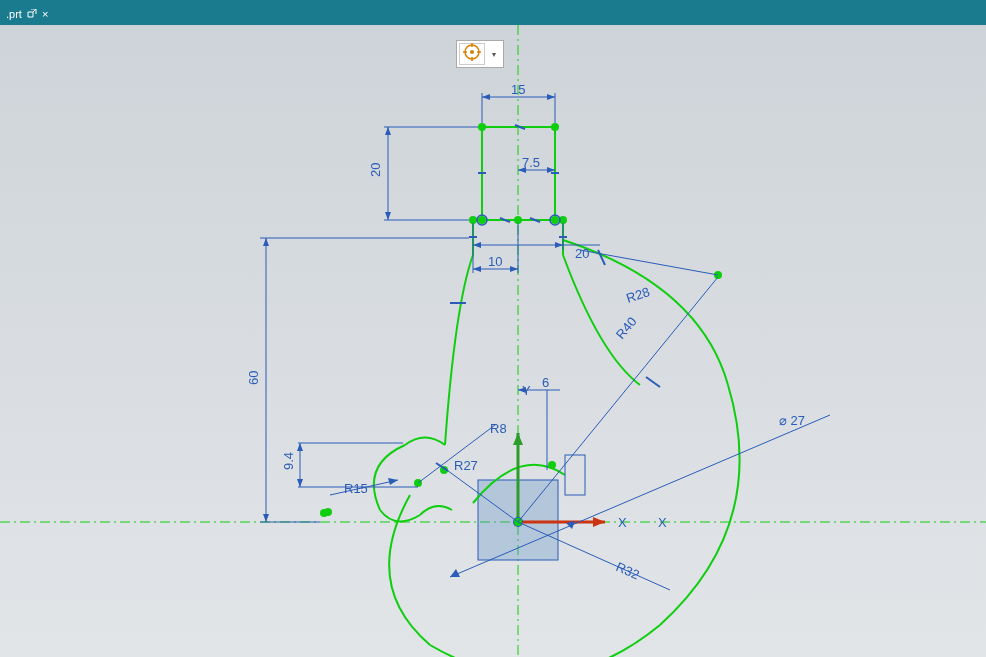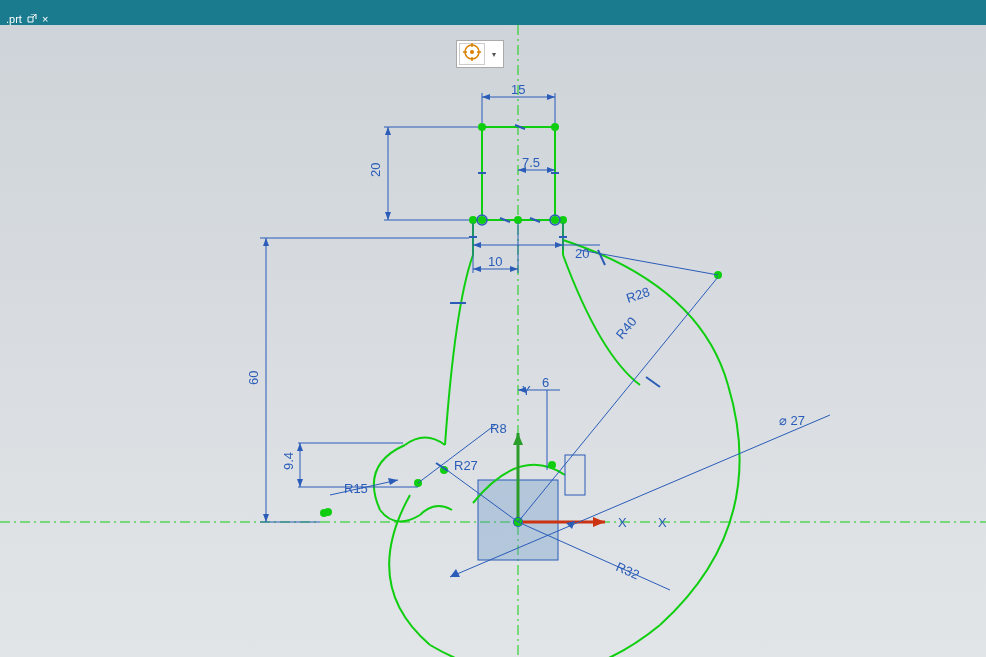--- a/index.html
+++ b/index.html
@@ -20,21 +20,21 @@
   height: 22px;
   background: #1a7a8e;
   display: flex;
   align-items: stretch;
 }
 .tab {
   background: #1a7a8e;
   color: #fff;
   font-size: 11px;
   display: flex;
-  align-items: flex-end;
+  align-items: center;
   padding: 0 6px;
   gap: 4px;
 }
 .tab-icon {
   display: inline-flex;
   width: 12px;
   height: 12px;
   align-items: center;
   justify-content: center;
 }

